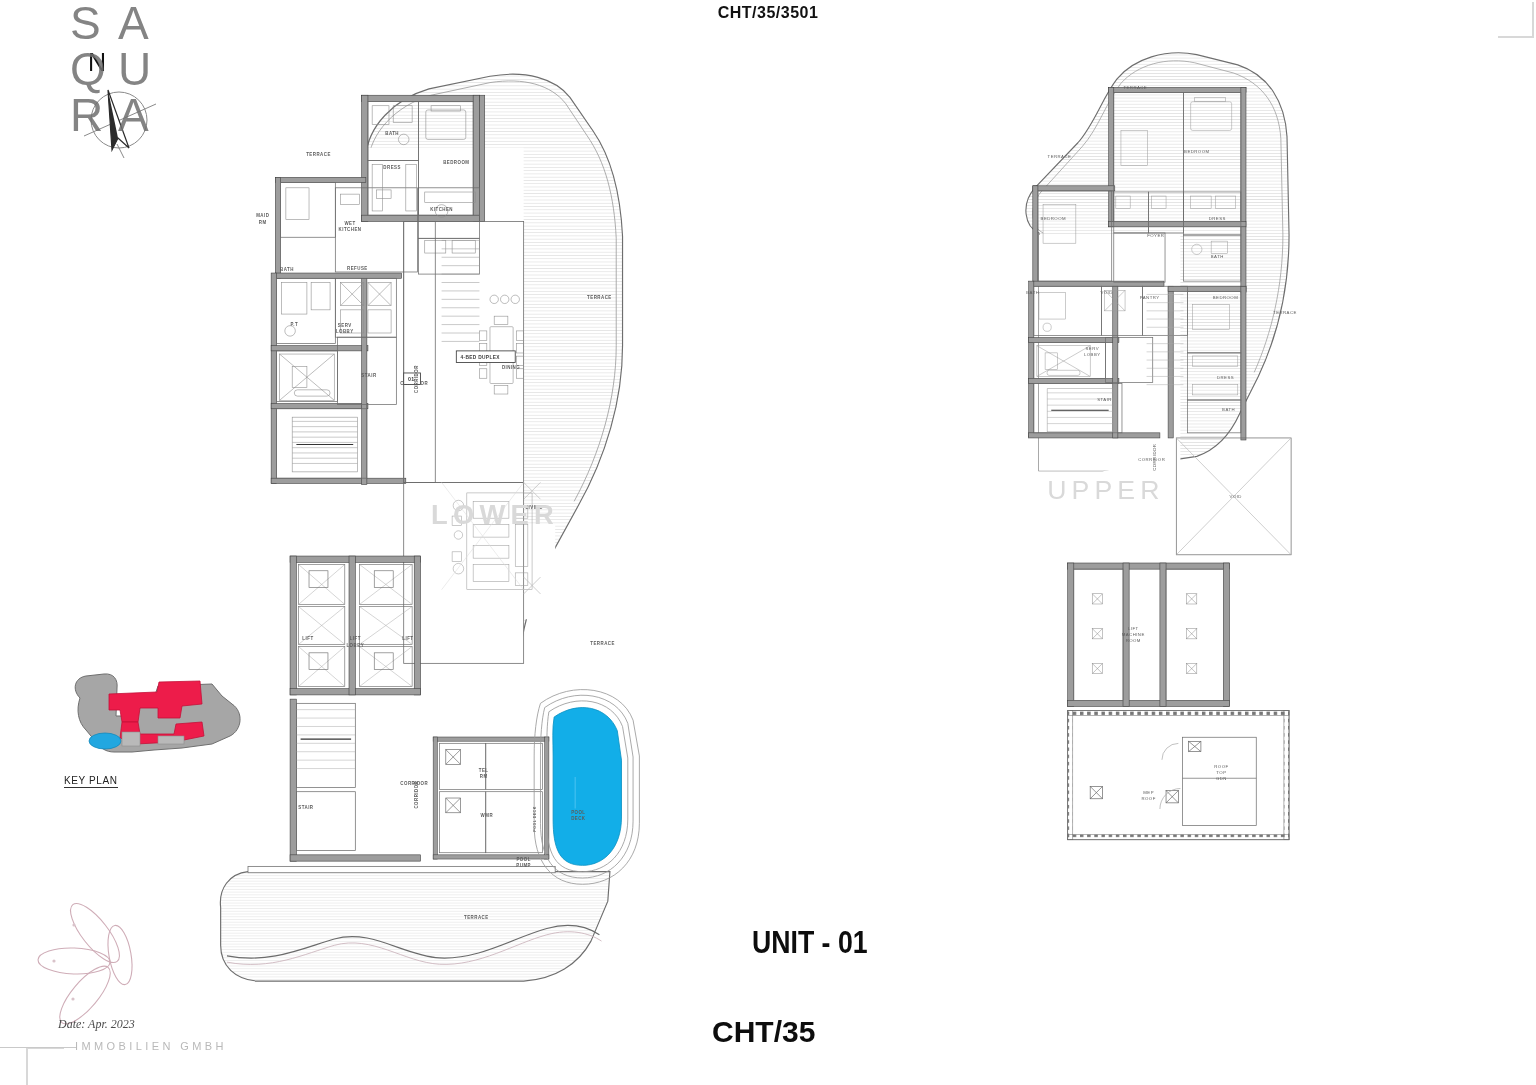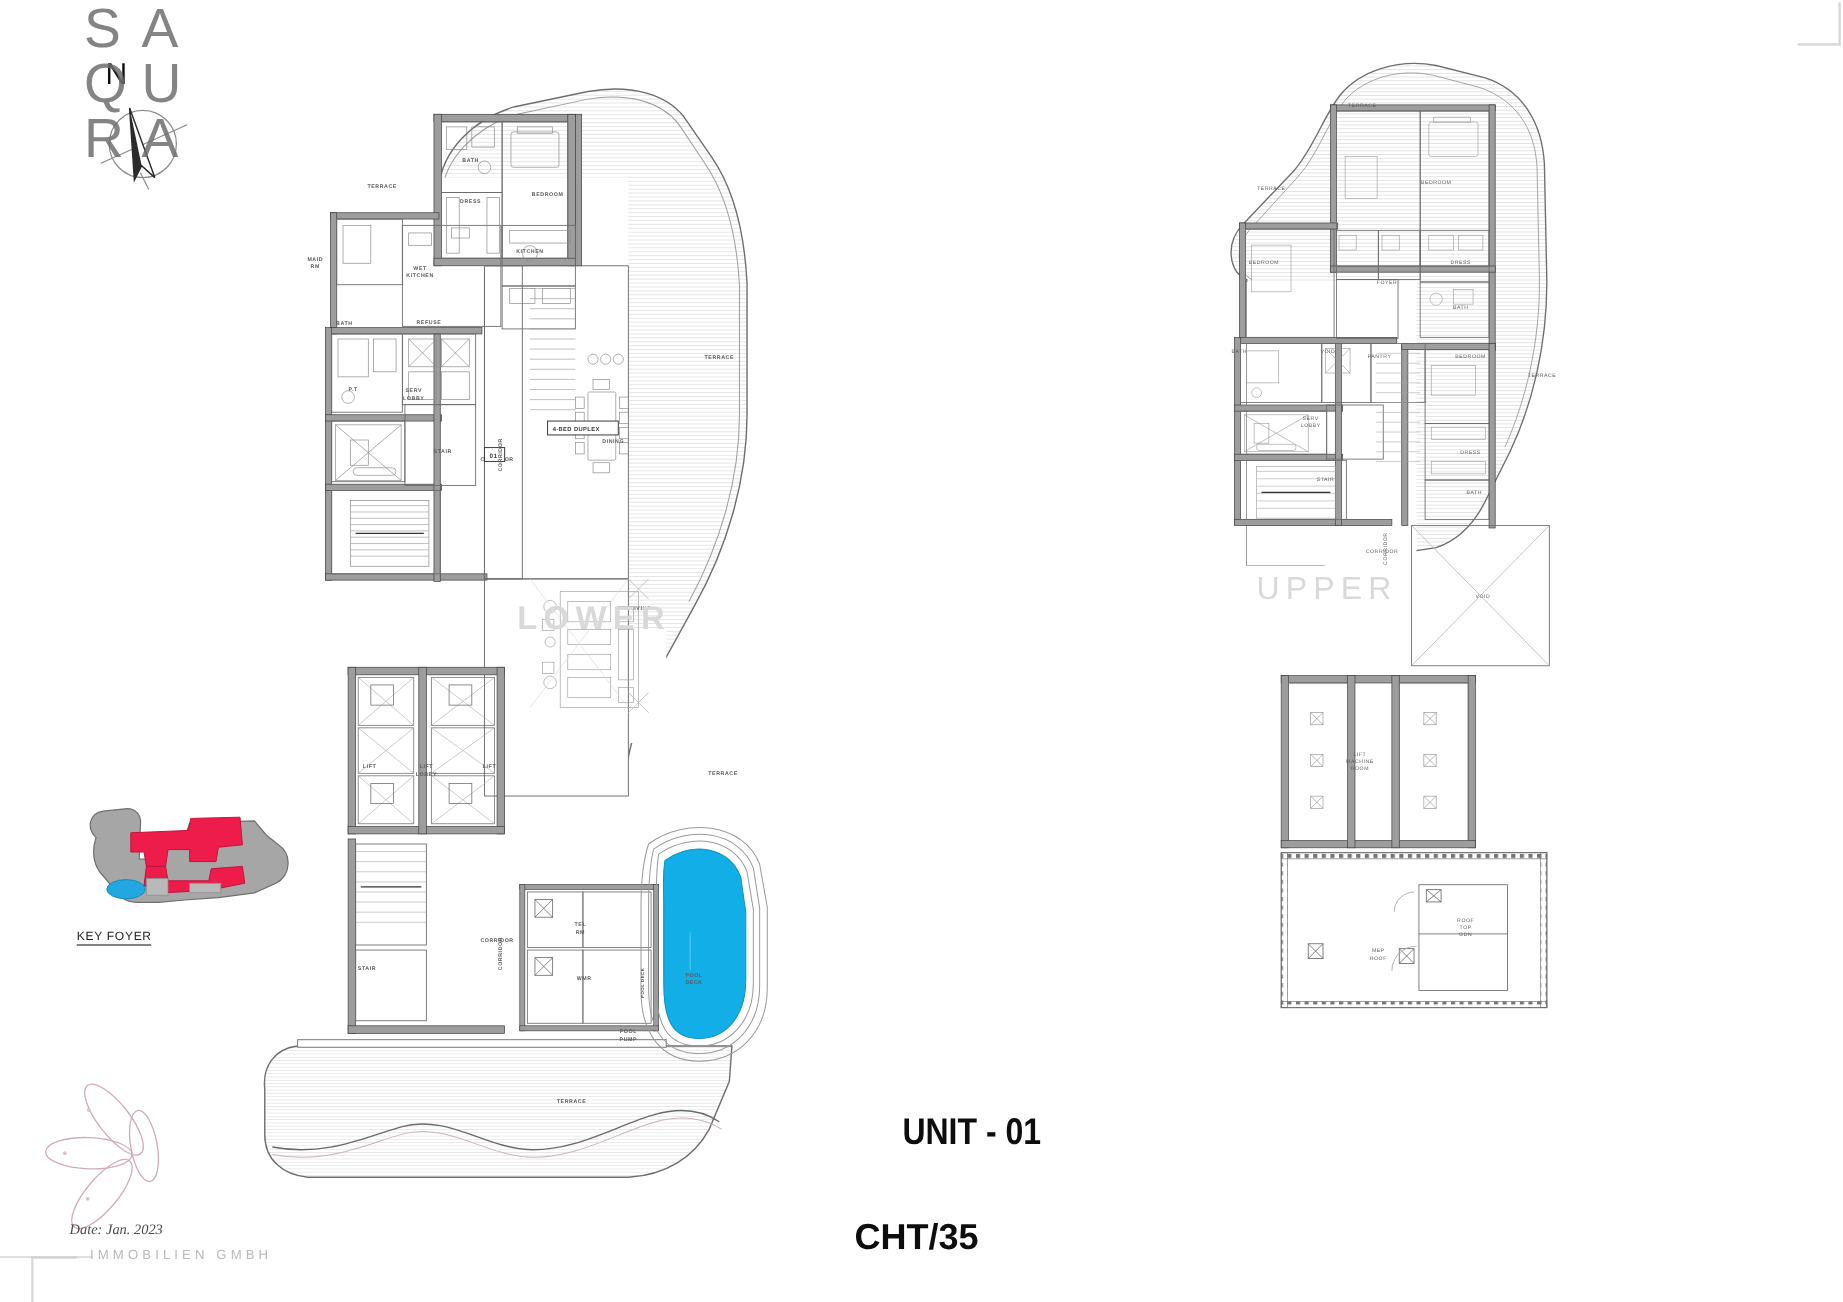--- a/index.html
+++ b/index.html
@@ -82,20 +82,21 @@
   .tag-text{font-family:"Liberation Sans",sans-serif;font-size:5px;fill:#3b3b3b;letter-spacing:.3px;}
 </style>
 </head>
 <body>
 
 <div class="sheet">
 
   <div class="crop tr"></div>
   <div class="crop bl"></div>
 
+  <div class="sheet-code">CHT/35/3501</div>
 
   <div class="north">
     <div class="n-letter">N</div>
     <svg width="92" height="112" viewBox="0 0 92 112">
       <circle cx="45" cy="68" r="28" fill="none" stroke="#8a8a8a" stroke-width="1"></circle>
       <line x1="10" y1="84" x2="82" y2="52" stroke="#8a8a8a" stroke-width="1"></line>
       <path d="M34 38 L55 96 L44 86 L38 98 Z" fill="#fff" stroke="#2b2b2b" stroke-width="1.2"></path>
       <path d="M34 38 L44 86 L38 98 Z" fill="#2b2b2b"></path>
       <line x1="43" y1="92" x2="50" y2="106" stroke="#8a8a8a" stroke-width="1"></line>
     </svg>
@@ -113,21 +114,21 @@
                L96 48 L78 48 L76 62 L60 62 L58 50 L47 50 Z" fill="#ED1C4A" stroke="#c41038" stroke-width="0.8"></path>
       <path d="M60 62 L76 62 L78 74 L112 74 L114 64 L140 62 L142 76
                L112 82 L74 84 L58 78 Z" fill="#ED1C4A" stroke="#c41038" stroke-width="0.8"></path>
 
       <ellipse cx="43" cy="81" rx="16" ry="8" fill="#22A7E0" stroke="#1489bb" stroke-width="0.8"></ellipse>
 
       <rect x="60" y="72" width="18" height="14" fill="#b9b9b9" stroke="#8c8c8c" stroke-width="0.6"></rect>
       <rect x="96" y="76" width="26" height="8" fill="#b9b9b9" stroke="#8c8c8c" stroke-width="0.6"></rect>
     </svg>
   </div>
-  <div class="keyplan-label">KEY FOYER</div>
+  <div class="keyplan-label">KEY PLAN</div>
 
   <div class="watermark">
     <svg width="120" height="130" viewBox="0 0 120 130">
       <g fill="none" stroke="#cDA9B4" stroke-width="1.1" opacity=".95">
         <ellipse cx="55" cy="38" rx="13" ry="36" transform="rotate(-38 55 38)"></ellipse>
         <ellipse cx="34" cy="66" rx="13" ry="36" transform="rotate(-88 34 66)"></ellipse>
         <ellipse cx="45" cy="100" rx="13" ry="36" transform="rotate(-140 45 100)"></ellipse>
         <ellipse cx="80" cy="60" rx="11" ry="30" transform="rotate(-10 80 60)"></ellipse>
       </g>
       <g fill="#d9c3ca">
@@ -142,21 +143,21 @@
     <span>Q</span>
     <span>R</span>
   </div>
   <div class="wm-letters" style="left:118px;">
     <span>A</span>
     <span>U</span>
     <span>A</span>
   </div>
   <div class="wm-rule"></div>
   <div class="wm-sub">IMMOBILIEN GMBH</div>
-  <div class="date-text">Date: Jan. 2023</div>
+  <div class="date-text">Date: Apr. 2023</div>
 
   <div class="plan" id="lower-plan">
     <svg width="760" height="1010" viewBox="0 0 460 960">
       <defs>
         <pattern id="deckH" width="6" height="3.1" patternUnits="userSpaceOnUse">
           <line x1="0" y1="0" x2="6" y2="0" stroke="#d2d2d2" stroke-width="0.9"></line>
         </pattern>
         <pattern id="deckH2" width="6" height="2.6" patternUnits="userSpaceOnUse">
           <line x1="0" y1="0" x2="6" y2="0" stroke="#d7d7d7" stroke-width="0.8"></line>
         </pattern>

